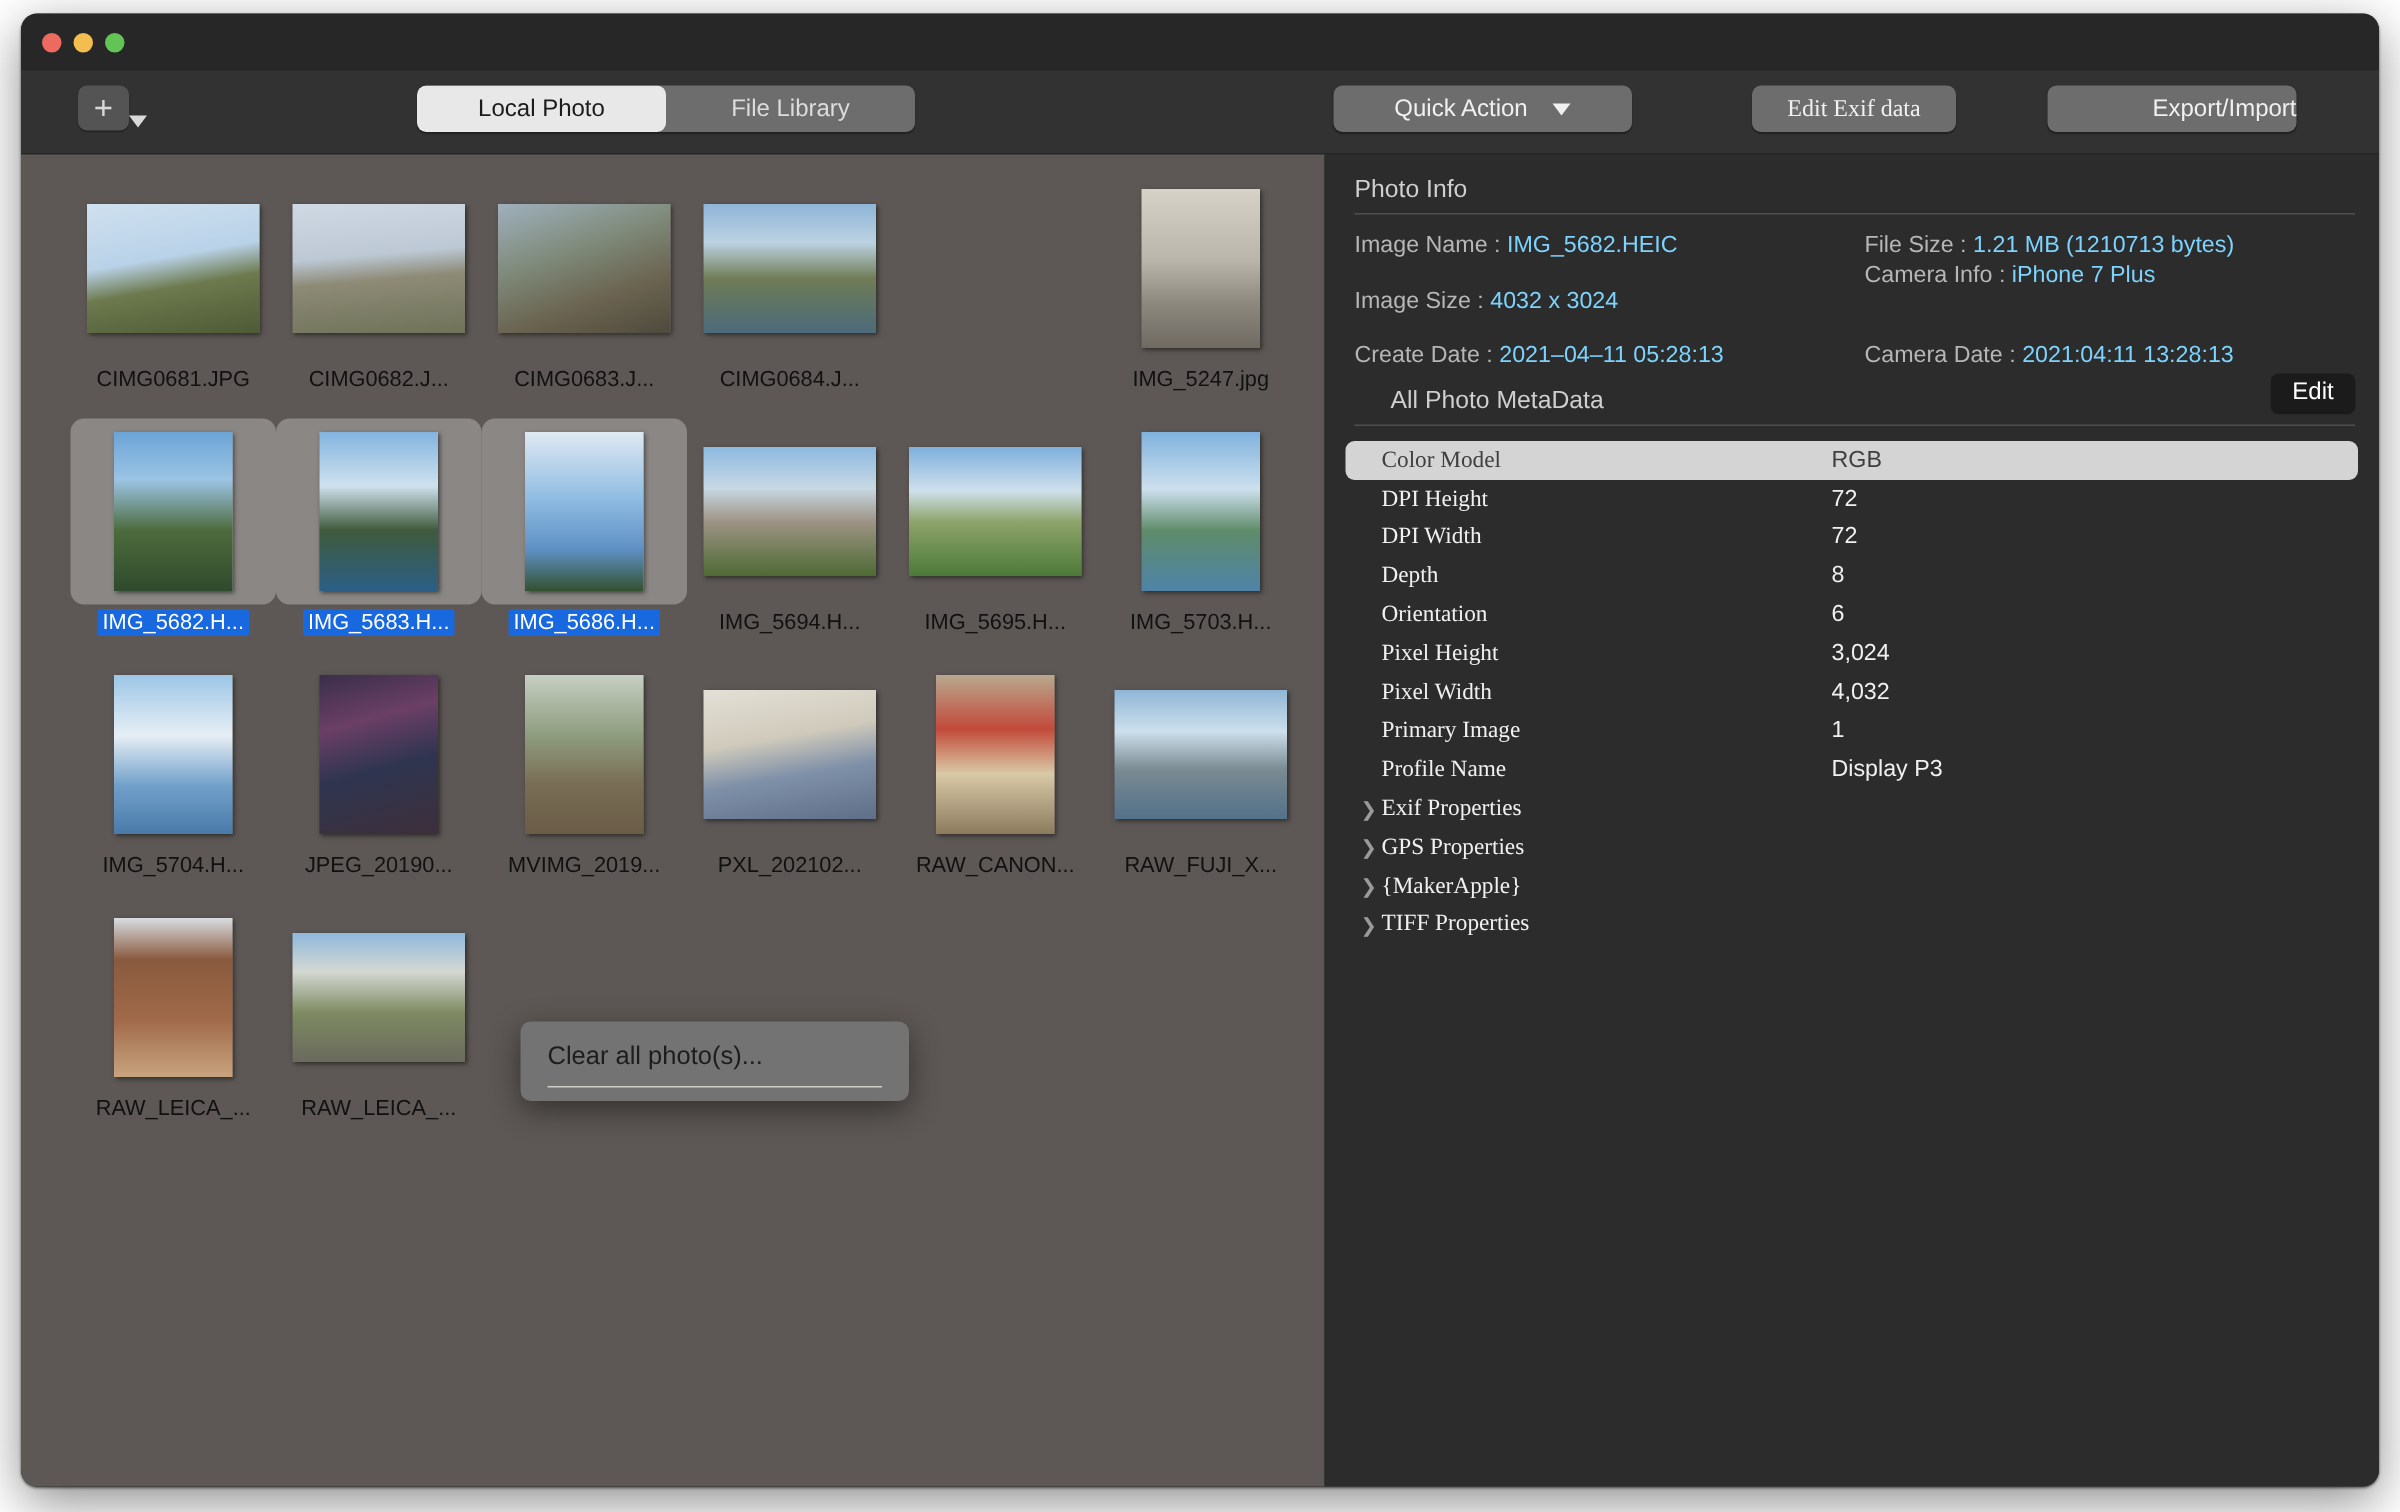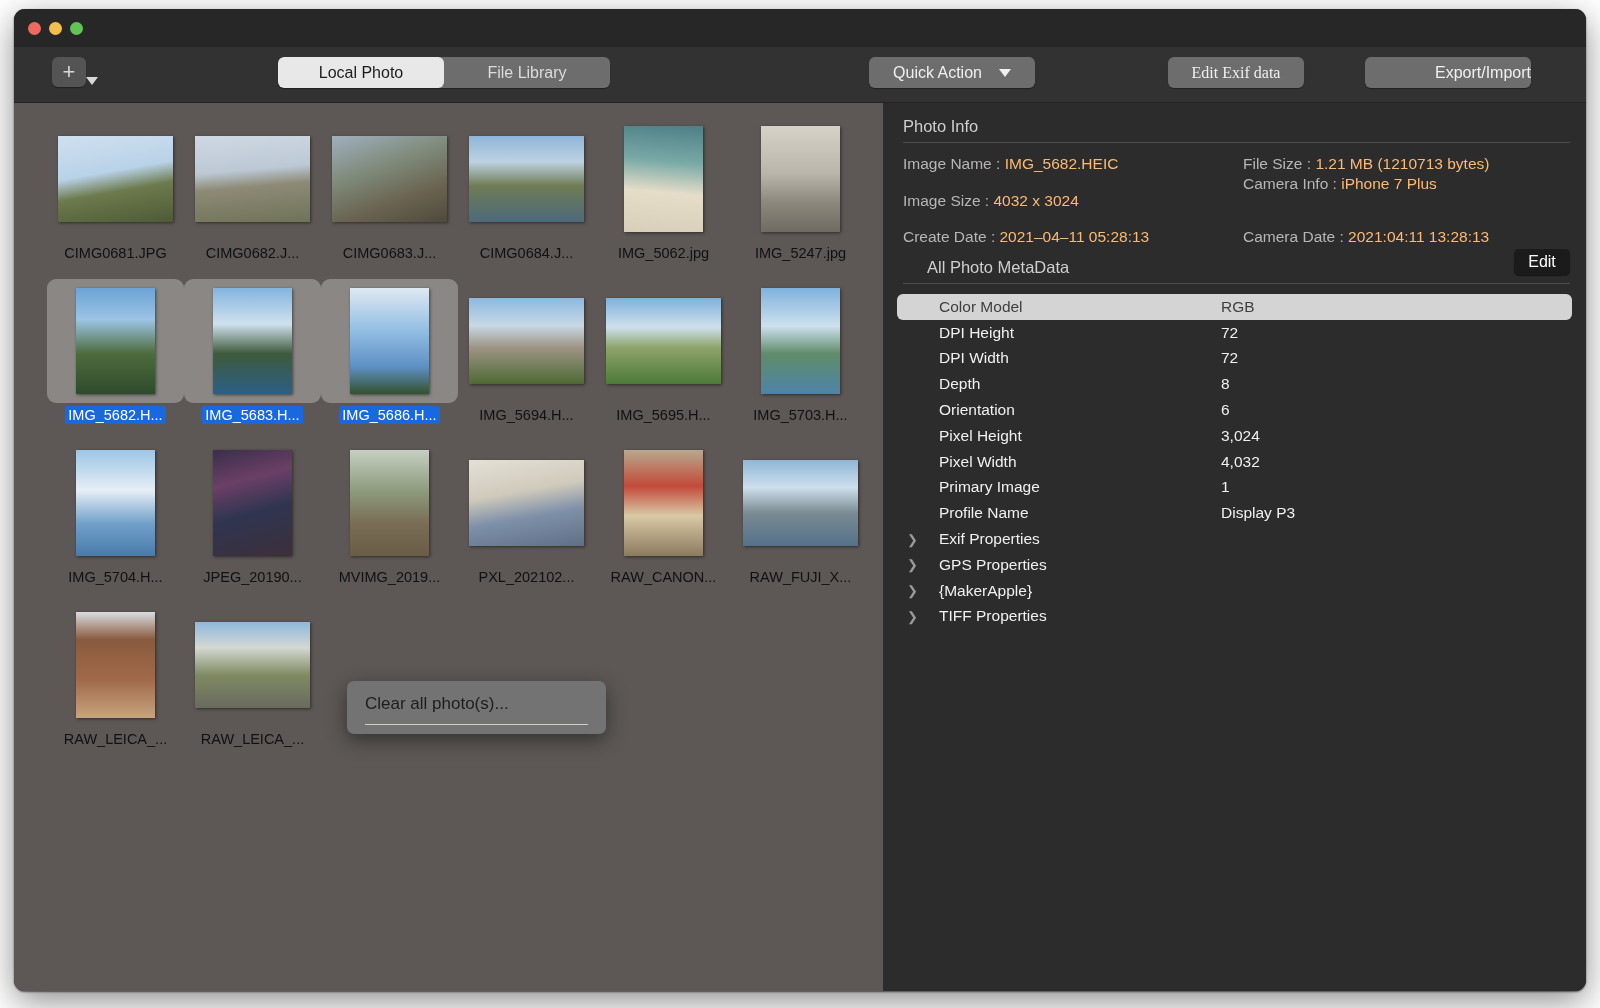--- a/index.html
+++ b/index.html
@@ -72,21 +72,21 @@
   .seg.active { background:#e8e8e8; color:#1c1c1c; border-radius:6px; }
 
   .tbbtn {
     position:absolute; top:10px; height:31px;
     border-radius:6px;
     background:#6d6d6d;
     display:flex; align-items:center; justify-content:center;
     color:#f0f0f0; font-size:16px;
     box-shadow:0 1px 1px rgba(0,0,0,.35);
   }
-  #quick-action { left:855px; width:166px; gap:17px; }
+  #quick-action { left:875px; width:199px; gap:17px; }
   #edit-exif    { left:1154px; width:136px;font-family:Liberation Serif, serif; }
   #export-import{ left:1351px; width:166px;justify-content:flex-end; }
   .caret-down {
     width:0; height:0;
     border-left:6px solid transparent;
     border-right:6px solid transparent;
     border-top:8px solid #f0f0f0;
   }
 
   
@@ -156,21 +156,21 @@
   }
   .sec-rule {
     position:absolute; left:20px; right:16px;
     height:1px; background:#4e4e4e;
   }
   #photo-info-title { top:14px; }
   #photo-info-rule  { top:39px; }
 
   .inf-row { position:absolute; height:22px; font-size:15.5px; }
   .inf-label { color:#b6b6b6; }
-  .inf-value { color:#fdba74; }
+  .inf-value { color:#7dd3fc; }
   .inf-left  { left:20px; width:340px; text-align:left; }
   .inf-right { left:360px; }
 
   #metadata-title { top:155px;margin-left:24px; }
   #metadata-rule  { top:180px; }
   #edit-btn {
     position:absolute; right:16px; top:146px;
     width:56px; height:26px;
     background:#1b1b1b;
     border-radius:5px;
@@ -182,21 +182,21 @@
   #meta-list { position:absolute; left:14px; right:14px; top:191px; bottom:0; }
   .meta-row {
     position:relative;
     height:25.8px;
     display:flex; align-items:center;
     border-radius:6px;
     font-size:15.5px;
     color:#f0f0f0;
   }
   .meta-row.sel { background:#d4d4d4; color:#3b3b3b; }
-  .meta-key { position:absolute; left:42px; }
+  .meta-key { position:absolute; left:24px;font-family:Liberation Serif, serif; }
   .meta-val { position:absolute; left:324px; }
   .meta-row .chev {
     position:absolute; left:10px;
     color:#9a9a9a; font-size:13px;
   }
   .meta-row.sel .meta-key,
   .meta-row.sel .meta-val { color:#3f3f3f; }
 </style>
 </head>
 <body>
@@ -241,23 +241,20 @@
           </div><div class="caption">CIMG0681.JPG</div></div>
         <div class="cell" style="left: 170px; top: 14px;"><div class="thumbwrap">
             <div class="thumb" style="width: 115px; height: 86px; background: linear-gradient(175deg, rgb(207, 217, 228) 0%, rgb(188, 200, 212) 40%, rgb(141, 138, 118) 58%, rgb(111, 115, 89) 100%);"></div>
           </div><div class="caption">CIMG0682.J...</div></div>
         <div class="cell" style="left: 307px; top: 14px;"><div class="thumbwrap">
             <div class="thumb" style="width: 115px; height: 86px; background: linear-gradient(160deg, rgb(159, 176, 189) 0%, rgb(127, 138, 122) 38%, rgb(106, 99, 80) 70%, rgb(78, 74, 60) 100%);"></div>
           </div><div class="caption">CIMG0683.J...</div></div>
         <div class="cell" style="left: 444px; top: 14px;"><div class="thumbwrap">
             <div class="thumb" style="width: 115px; height: 86px; background: linear-gradient(rgb(143, 181, 216) 0%, rgb(188, 210, 226) 30%, rgb(111, 124, 85) 58%, rgb(76, 106, 124) 100%);"></div>
           </div><div class="caption">CIMG0684.J...</div></div>
-        <div class="cell" style="left: 581px; top: 14px;"><div class="thumbwrap">
-            <div class="thumb" style="width: 79px; height: 106px; background: linear-gradient(185deg, rgb(78, 127, 134) 0%, rgb(121, 169, 166) 34%, rgb(230, 221, 201) 62%, rgb(216, 207, 187) 100%);"></div>
-          </div><div class="caption">IMG_5062.jpg</div></div>
         <div class="cell" style="left: 718px; top: 14px;"><div class="thumbwrap">
             <div class="thumb" style="width: 79px; height: 106px; background: linear-gradient(rgb(214, 210, 200) 0%, rgb(185, 181, 171) 45%, rgb(140, 136, 126) 72%, rgb(111, 107, 98) 100%);"></div>
           </div><div class="caption">IMG_5247.jpg</div></div>
         <div class="cell selected" style="left: 33px; top: 176px;"><div class="thumbwrap">
             <div class="thumb" style="width: 79px; height: 106px; background: linear-gradient(rgb(107, 164, 214) 0%, rgb(156, 196, 228) 30%, rgb(77, 107, 61) 62%, rgb(47, 74, 44) 100%);"></div>
           </div><div class="caption">IMG_5682.H...</div></div>
         <div class="cell selected" style="left: 170px; top: 176px;"><div class="thumbwrap">
             <div class="thumb" style="width: 79px; height: 106px; background: linear-gradient(rgb(131, 180, 223) 0%, rgb(207, 225, 238) 34%, rgb(63, 90, 60) 62%, rgb(43, 95, 134) 100%);"></div>
           </div><div class="caption">IMG_5683.H...</div></div>
         <div class="cell selected" style="left: 307px; top: 176px;"><div class="thumbwrap">

